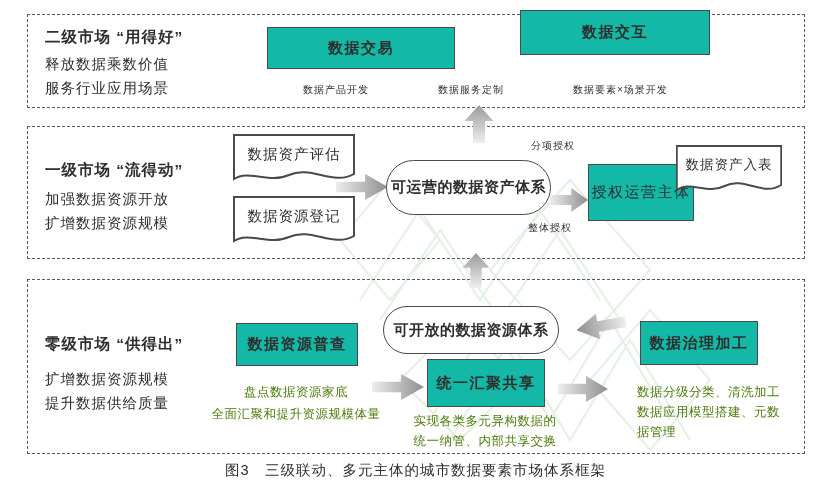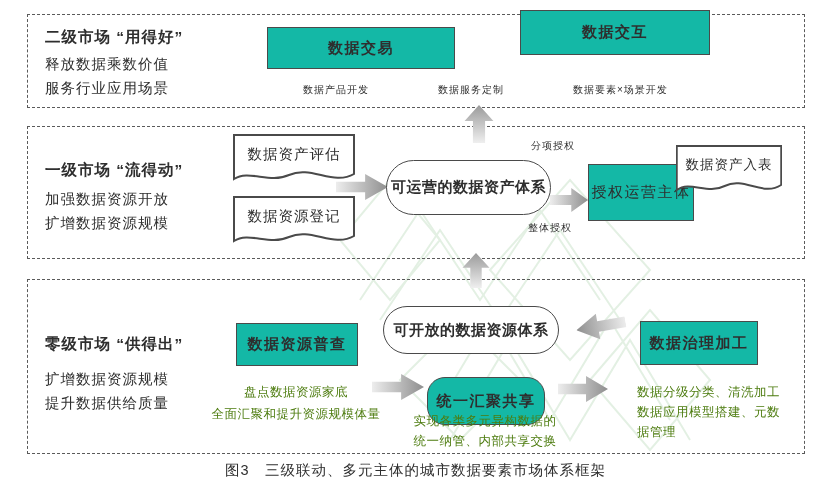--- a/index.html
+++ b/index.html
@@ -129,21 +129,21 @@
   <div class="abs body-text" style="left:45px; top:394px;">提升数据供给质量</div>
 
   <div class="stadium" style="left:383px; top:293px; width:174px; height:46px;margin-top:13px;">可开放的数据资源体系</div>
 
   <div class="solid-box bold" style="left:236px; top:323px; width:120px; height:41px;">数据资源普查</div>
   <div class="abs note" style="left:186px; top:384px; width:220px; text-align:center;">盘点数据资源家底</div>
   <div class="abs note" style="left:186px; top:406px; width:220px; text-align:center;">全面汇聚和提升资源规模体量</div>
 
   <div class="arrow arrow-r" style="left:372px; top:373px; width:52px; height:28px;"></div>
 
-  <div class="solid-box bold" style="left:427px; top:377px; width:116px; height:46px;border-radius:18px;">统一汇聚共享</div>
+  <div class="solid-box bold" style="left:427px; top:359px; width:116px; height:46px;">统一汇聚共享</div>
   <div class="abs note" style="left:375px; top:413px; width:220px; text-align:center;">实现各类多元异构数据的</div>
   <div class="abs note" style="left:375px; top:433px; width:220px; text-align:center;">统一纳管、内部共享交换</div>
 
   <div class="arrow arrow-r" style="left:558px; top:375px; width:50px; height:28px;"></div>
 
   <div class="arrow arrow-l" style="left:576px; top:312px; width:50px; height:28px; transform:rotate(-10deg);"></div>
 
   <div class="solid-box bold" style="left:640px; top:321px; width:116px; height:42px;">数据治理加工</div>
   <div class="abs note" style="left:637px; top:384px;">数据分级分类、清洗加工</div>
   <div class="abs note" style="left:637px; top:404px;">数据应用模型搭建、元数</div>

